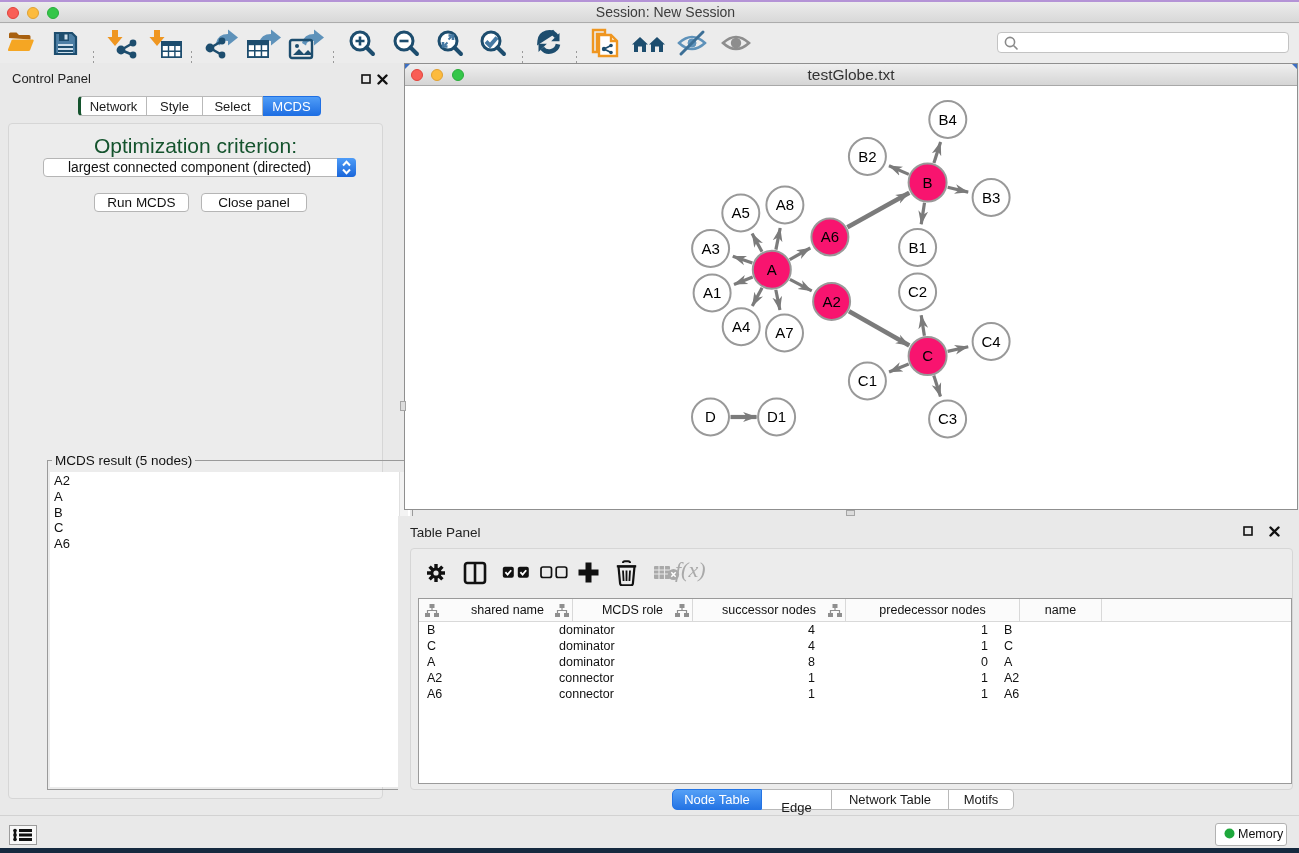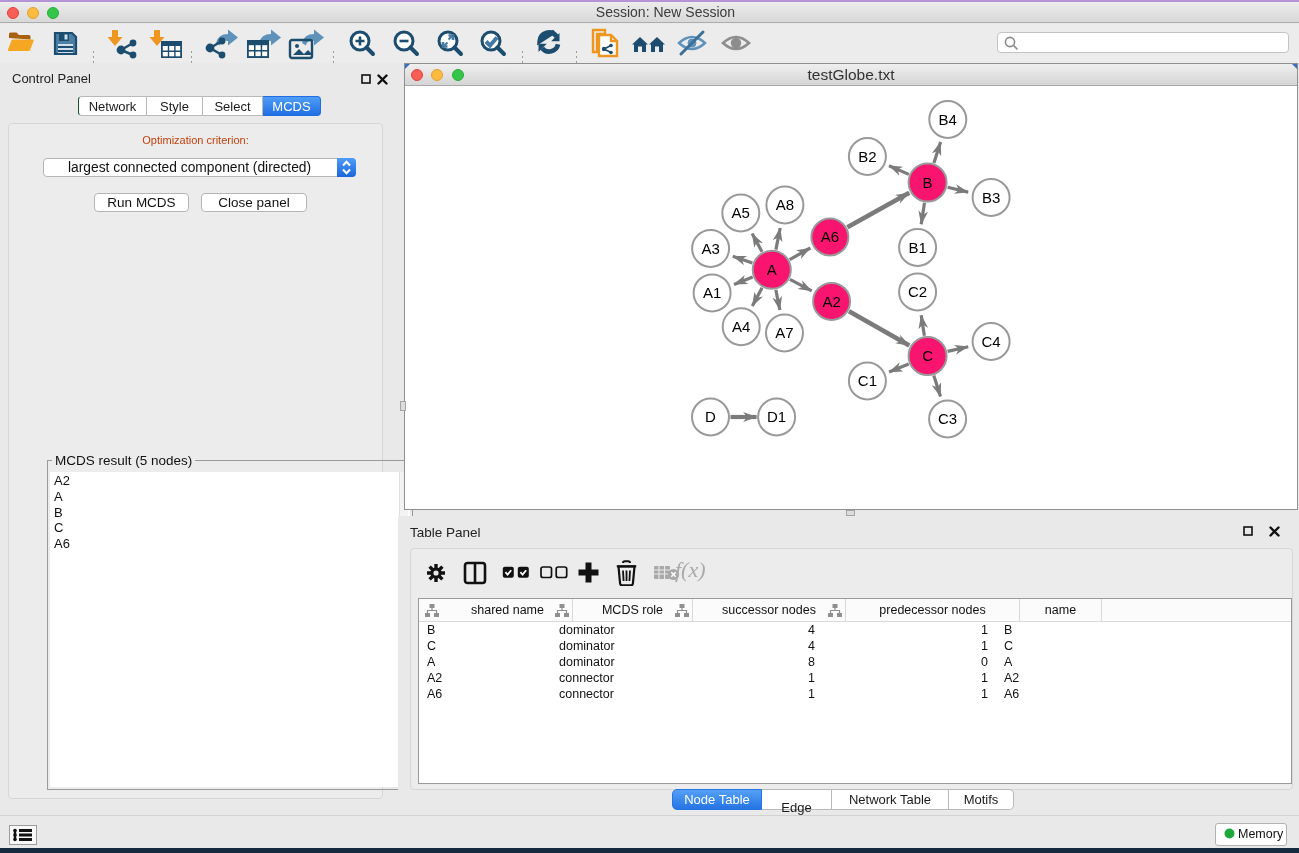--- a/index.html
+++ b/index.html
@@ -19,26 +19,26 @@
   background-image:repeating-linear-gradient(#9a9a9a 0 2px, transparent 2px 5px); }
 #searchbox { position:absolute; left:997px; top:8px; width:292px; height:21px; background:#fff;
   border:1px solid #c3c3c3; border-radius:4px; }
 
 #cpanel { left:0; top:63px; width:392px; height:750px; background:#e9e9e9; }
 #cpanel .hdr { position:absolute; left:12px; top:8px; font-size:13px; color:#222; }
 .winbtn { position:absolute; }
 .tabrow { position:absolute; display:flex; }
 .tab { height:20px; line-height:19px; font-size:13px; color:#1a1a1a; background:#fff;
   border:1px solid #b9b9b9; border-left:none; padding:0 14px; text-align:center; }
-.tab.first { border-left:1px solid #14532d; border-radius:4px 0 0 4px; }
+.tab.first { border-left:3px solid #14532d; border-radius:4px 0 0 4px; }
 .tab.last { border-radius:0 4px 4px 0; }
 .tab.sel { background:linear-gradient(#509df7,#1f6fe3); color:#fff; border-color:#1f6fe3; }
 #cpinner { position:absolute; left:8px; top:60px; width:375px; height:676px;
   background:#ececec; border:1px solid #d6d6d6; border-radius:4px; }
-#optlabel { position:absolute; left:0; top:10px; width:100%; text-align:center; font-size:11px; color:#c2410c; }
+#optlabel { position:absolute; left:0; top:10px; width:100%; text-align:center; font-size:21px; color:#14532d; }
 #dropdown { position:absolute; left:34px; top:34px; width:313px; height:19px; background:#fff;
   border:1px solid #b5b5b5; border-radius:4px; font-size:13.8px; color:#111; line-height:18px; padding-left:24px; }
 #dropbtn { position:absolute; right:-1px; top:-1px; width:19px; height:19px; border-radius:0 4px 4px 0;
   background:linear-gradient(#4e9cf8,#1a66da); }
 .btn { position:absolute; height:19px; background:#fff; border:1px solid #b5b5b5; border-radius:4px;
   font-size:13.5px; color:#111; text-align:center; line-height:17px; }
 #mcdsbox { position:absolute; left:7px; top:336px; width:366px; height:330px; border:1px solid #9a9a9a;margin-left:31px; }
 #mcdslabel { position:absolute; left:4px; top:-8px; background:#ececec; padding:0 3px; font-size:13.5px; color:#111; }
 #mcdslist { position:absolute; left:2px; top:11px; right:2px; bottom:2px; background:#fff;
   font-size:13px; color:#111; padding:1px 0 0 4px; line-height:15.8px; }

